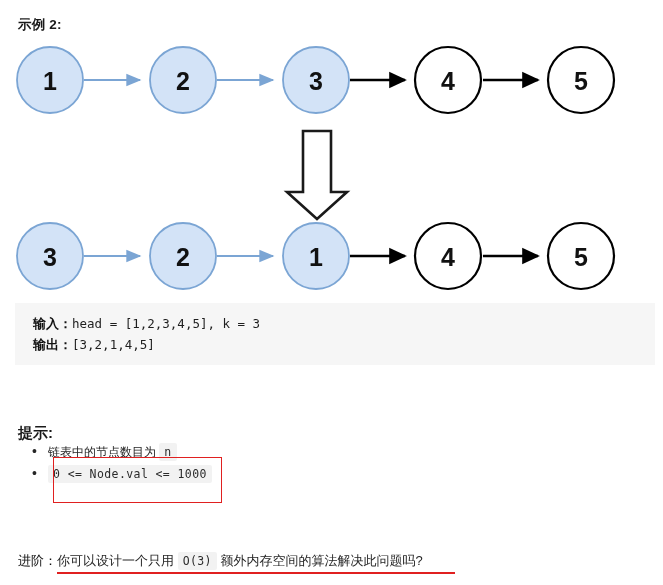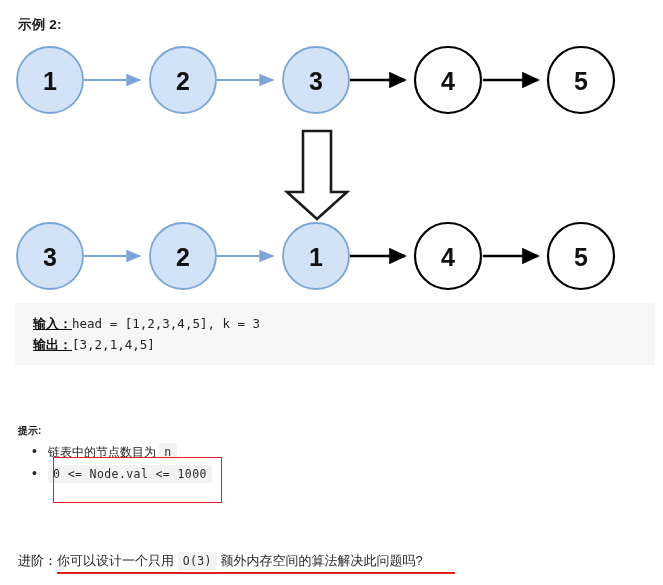--- a/index.html
+++ b/index.html
@@ -67,29 +67,28 @@
     font-size: 12.5px;
     line-height: 21px;
     color: #1f1f1f;
     white-space: pre;
   }
   .code-line .cn-label {
     font-family: "Liberation Sans", "DejaVu Sans", sans-serif;
     font-weight: bold;
     font-size: 13px;
     color: #111111;
-    text-decoration: underline;
   }
 
   
   .hints-title {
     position: absolute;
     left: 18px;
     top: 424px;
-    font-size: 10px;
+    font-size: 15px;
     font-weight: bold;
     color: #1a1a1a;
   }
   .hints-list {
     position: absolute;
     left: 30px;
     top: 441px;
     margin: 0;
     padding: 0 0 0 18px;
     list-style: none;

